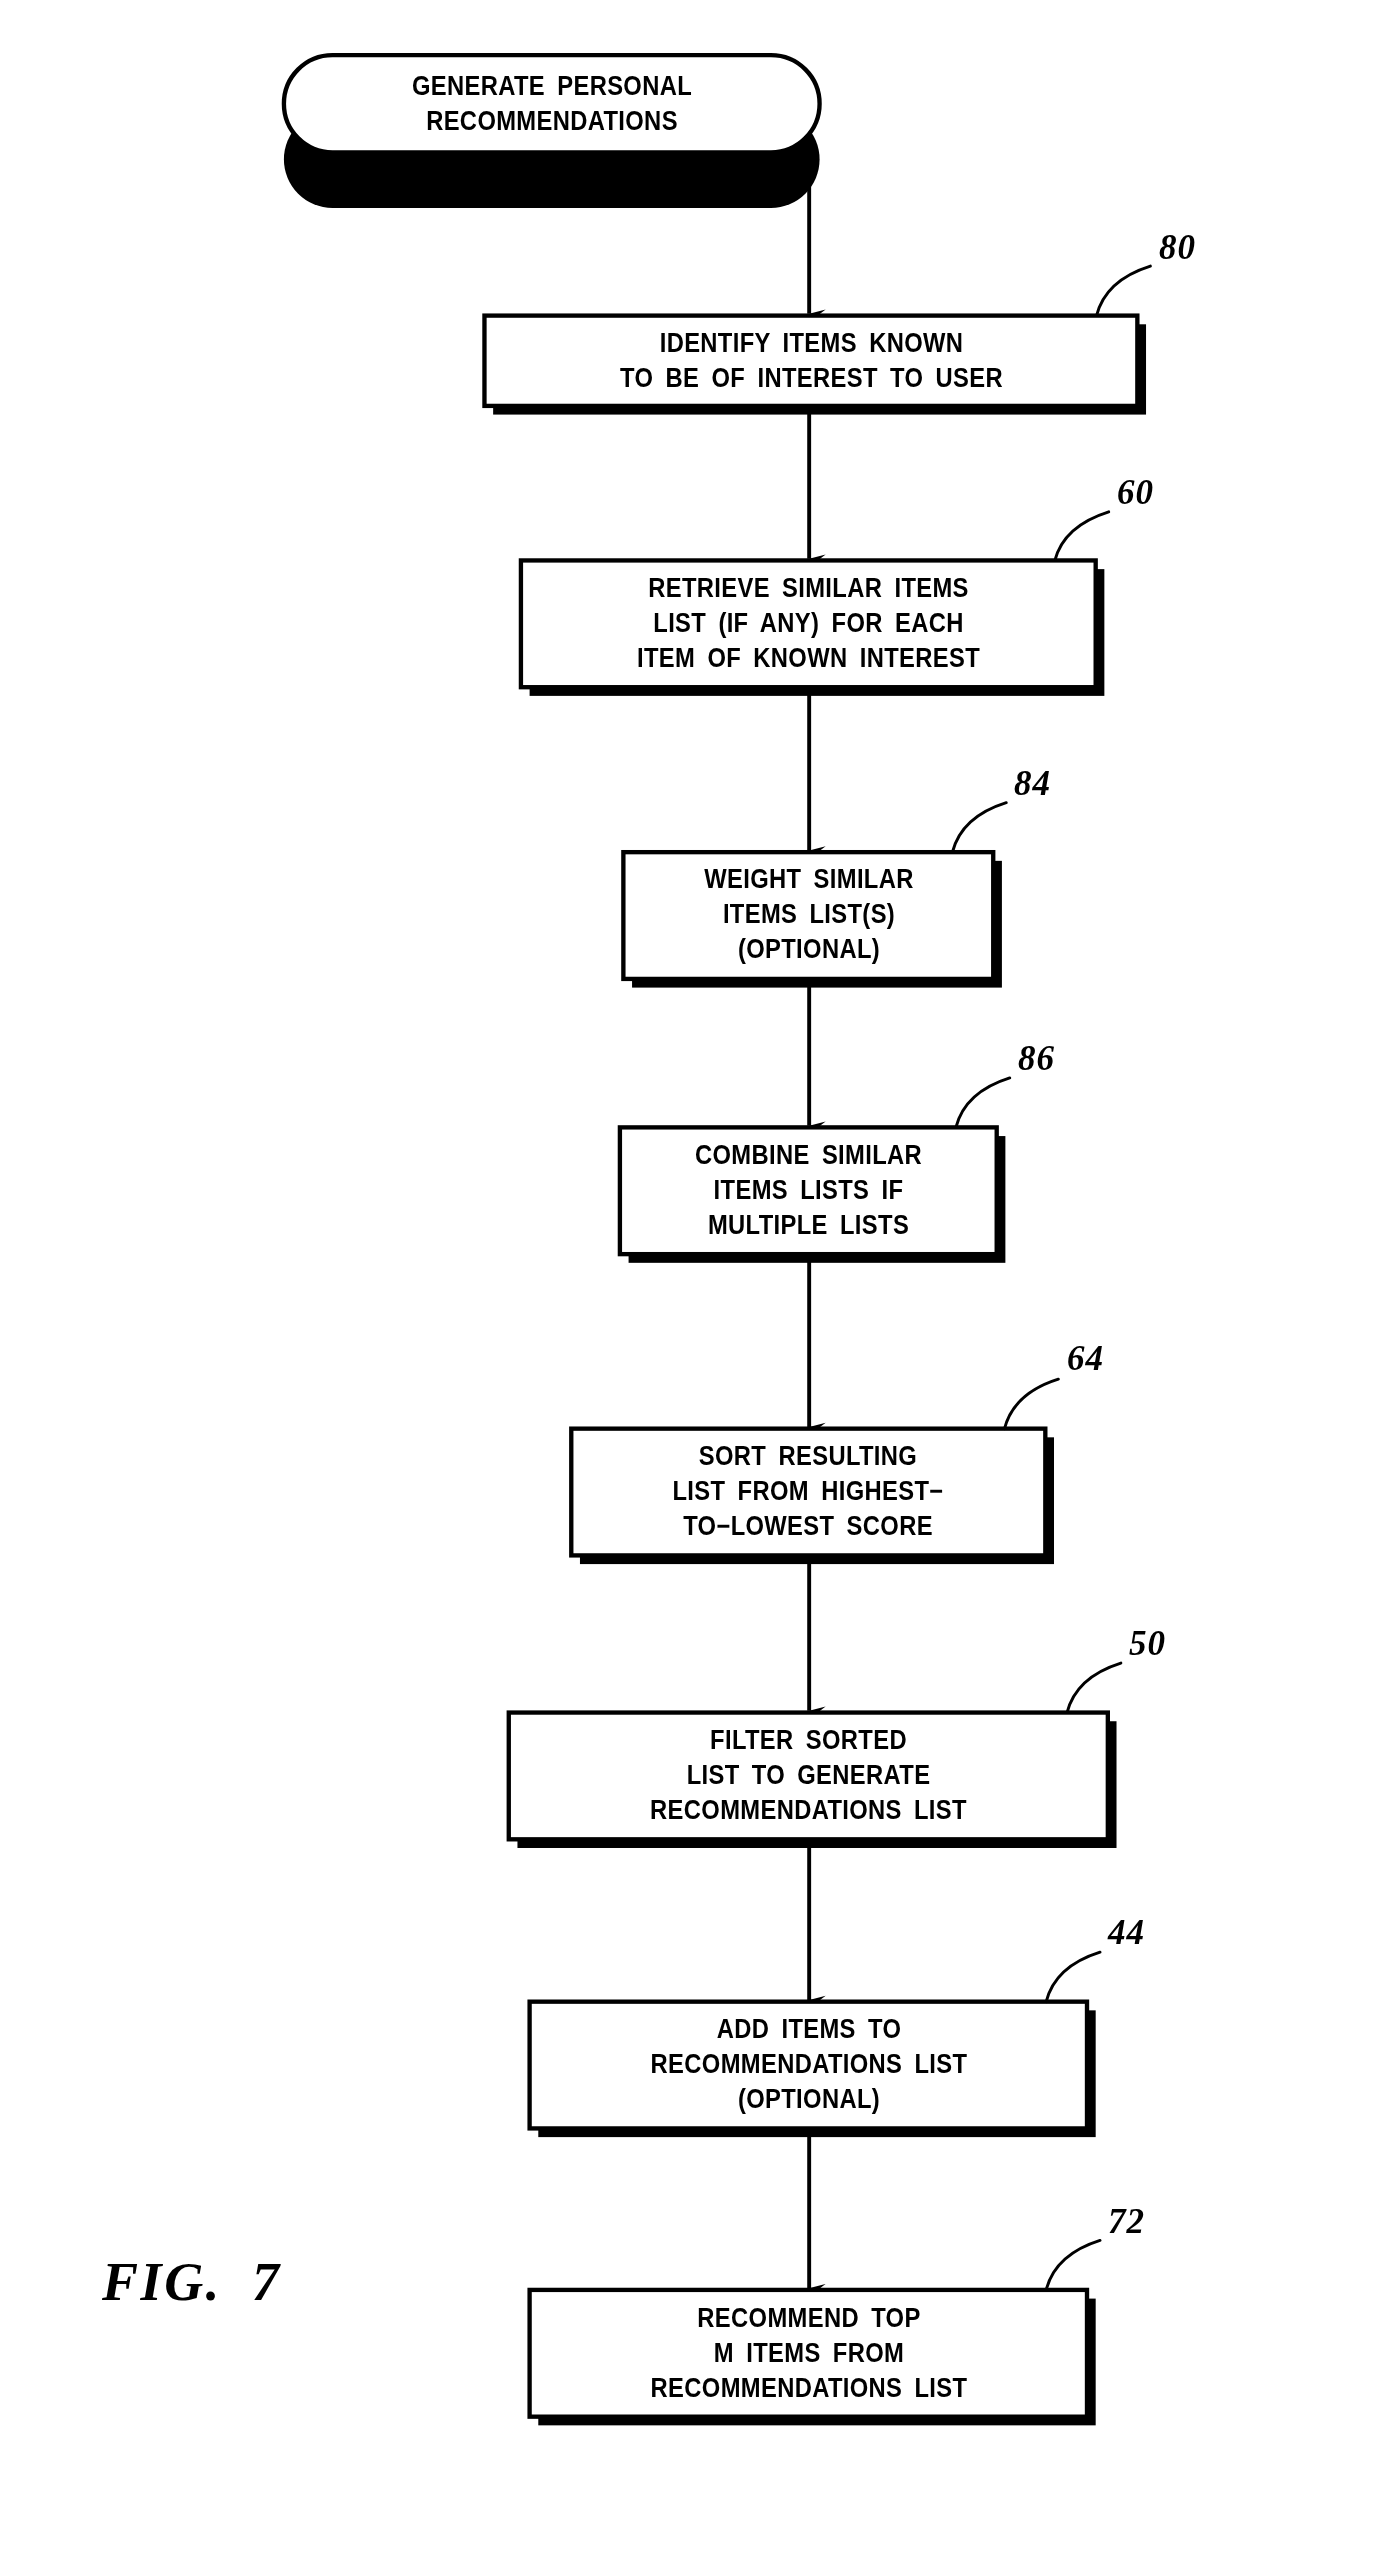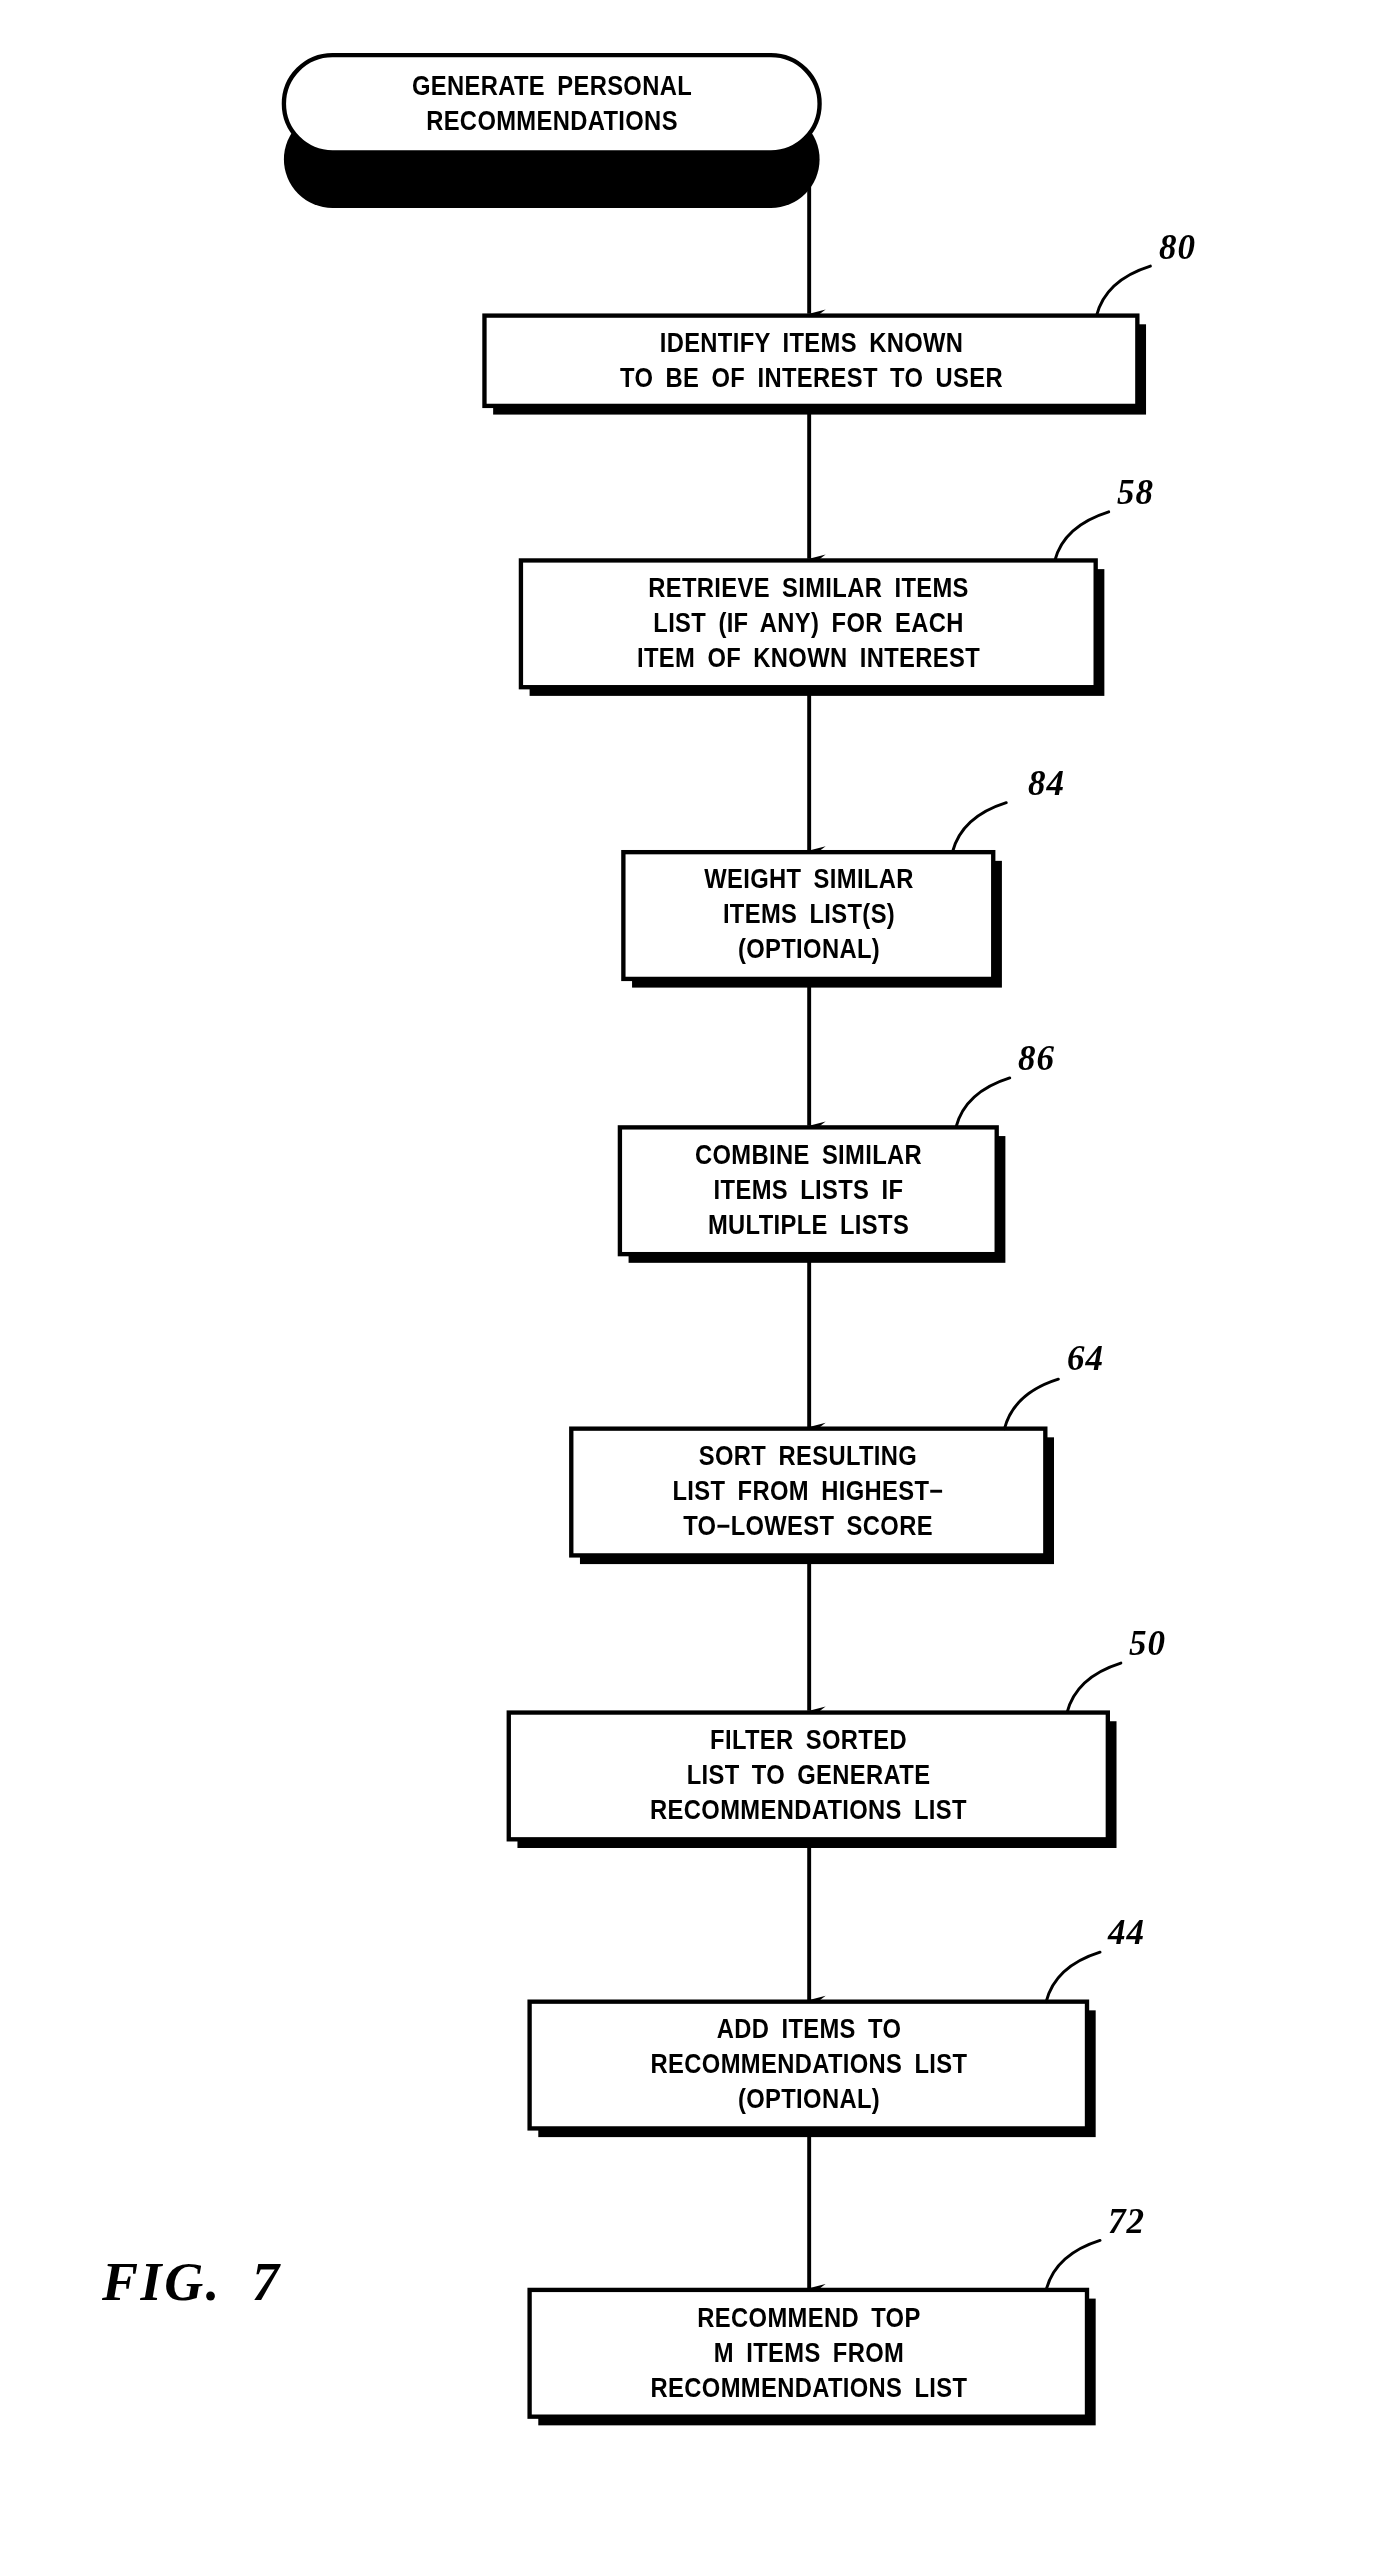--- a/index.html
+++ b/index.html
@@ -156,22 +156,22 @@
 
   <div class="node-text" style="left:530px; top:2012px; width:558px;">ADD  ITEMS  TO
 RECOMMENDATIONS  LIST
 (OPTIONAL)</div>
 
   <div class="node-text" style="left:530px; top:2301px; width:558px;">RECOMMEND  TOP
 M  ITEMS  FROM
 RECOMMENDATIONS  LIST</div>
 
   <div class="ref-num" style="left:1159px; top:228px;">80</div>
-  <div class="ref-num" style="left:1117px; top:473px;">58</div>
-  <div class="ref-num" style="left:1014px; top:764px;margin-left:14px;">84</div>
+  <div class="ref-num" style="left:1117px; top:473px;">60</div>
+  <div class="ref-num" style="left:1014px; top:764px;">84</div>
   <div class="ref-num" style="left:1018px; top:1039px;">86</div>
   <div class="ref-num" style="left:1067px; top:1339px;">64</div>
   <div class="ref-num" style="left:1129px; top:1624px;">50</div>
   <div class="ref-num" style="left:1108px; top:1913px;">44</div>
   <div class="ref-num" style="left:1108px; top:2202px;">72</div>
 
   <div id="fig-caption">FIG.  7</div>
 
 </div>
 

